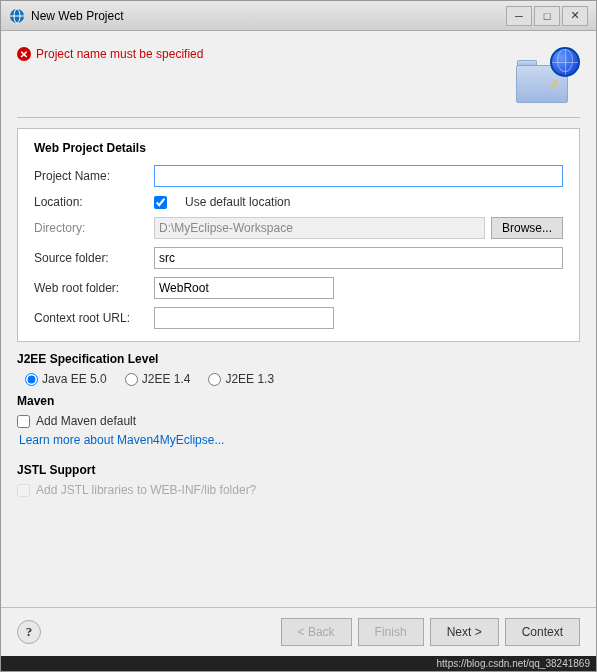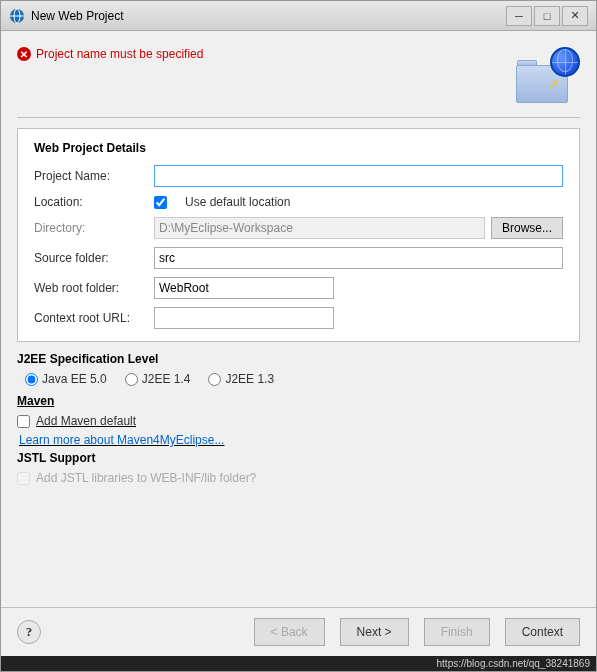--- a/index.html
+++ b/index.html
@@ -303,22 +303,21 @@
     }
     .radio-item input[type="radio"] {
       cursor: pointer;
     }
     .radio-label {
       font-size: 12px;
       color: #333;
     }
 
     .maven-section {
-      margin-bottom: 4px;
-      text-decoration: underline;
+      margin-bottom: 16px;
     }
     .maven-title {
       font-size: 12px;
       font-weight: bold;
       margin-bottom: 6px;
     }
     .maven-checkbox-row {
       display: flex;
       align-items: center;
       gap: 6px;
@@ -372,21 +371,21 @@
       cursor: pointer;
       display: flex;
       align-items: center;
       justify-content: center;
       color: #333;
       font-family: serif;
     }
     .footer-spacer { flex: 1; }
     .footer-buttons {
       display: flex;
-      gap: 15px;
+      gap: 6px;
     }
     .footer-btn {
       height: 28px;
       padding: 0 16px;
       background: #e0e0e0;
       border: 1px solid #aaa;
       font-size: 12px;
       cursor: pointer;
       font-family: inherit;
       color: #333;
@@ -525,22 +524,22 @@
         <label for="jstlLibs" class="jstl-label">Add JSTL libraries to WEB-INF/lib folder?</label>
       </div>
     </div>
   </div>
 
   <div class="footer">
     <button class="help-btn">?</button>
     <div class="footer-spacer"></div>
     <div class="footer-buttons">
       <button class="footer-btn" disabled="">&lt; Back</button>
+      <button class="footer-btn" disabled="">Finish</button>
       <button class="footer-btn">Next &gt;</button>
-      <button class="footer-btn" disabled="">Finish</button>
       <button class="footer-btn">Context</button>
     </div>
   </div>
 
   <div class="watermark">
     <span>https://blog.csdn.net/qq_38241869</span>
   </div>
 </div>
 
 </body></html>

